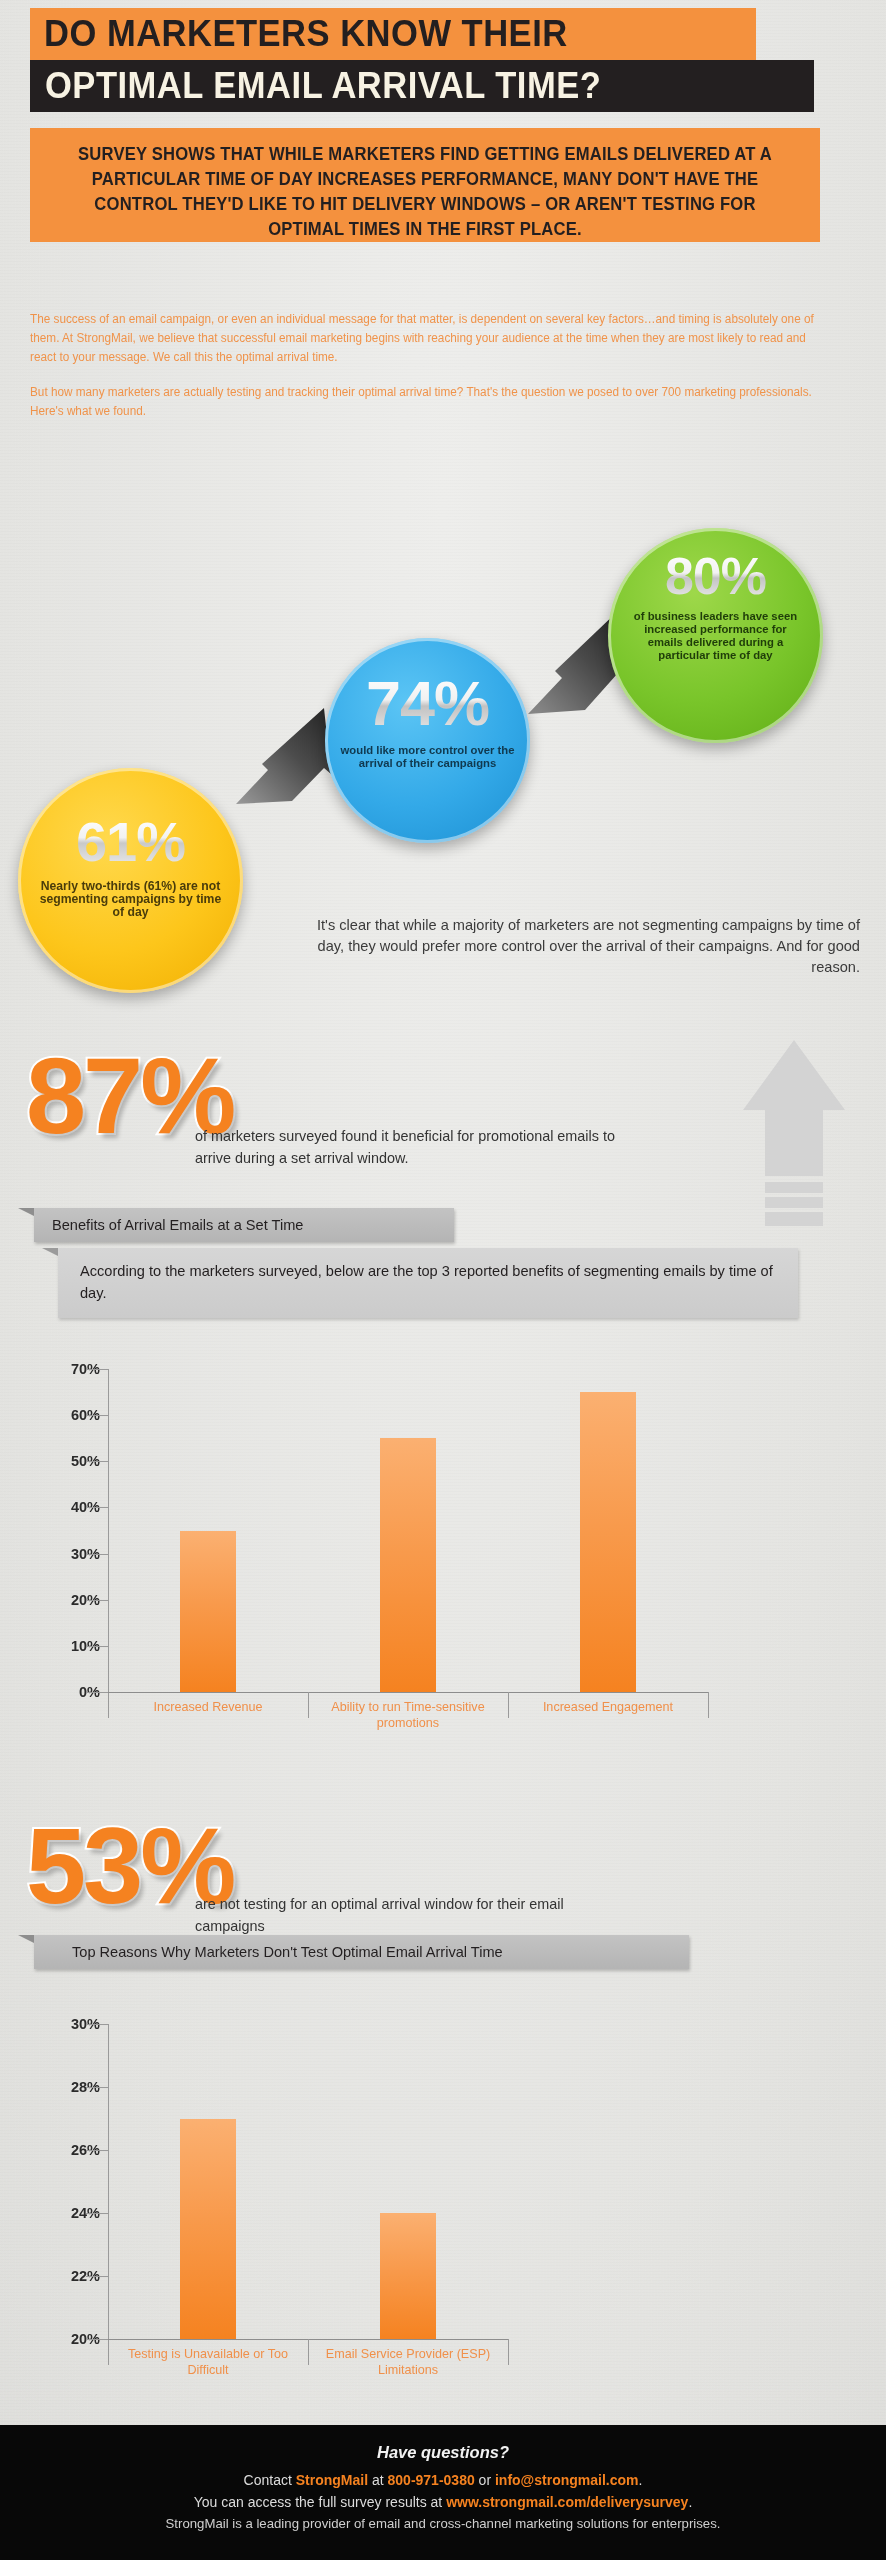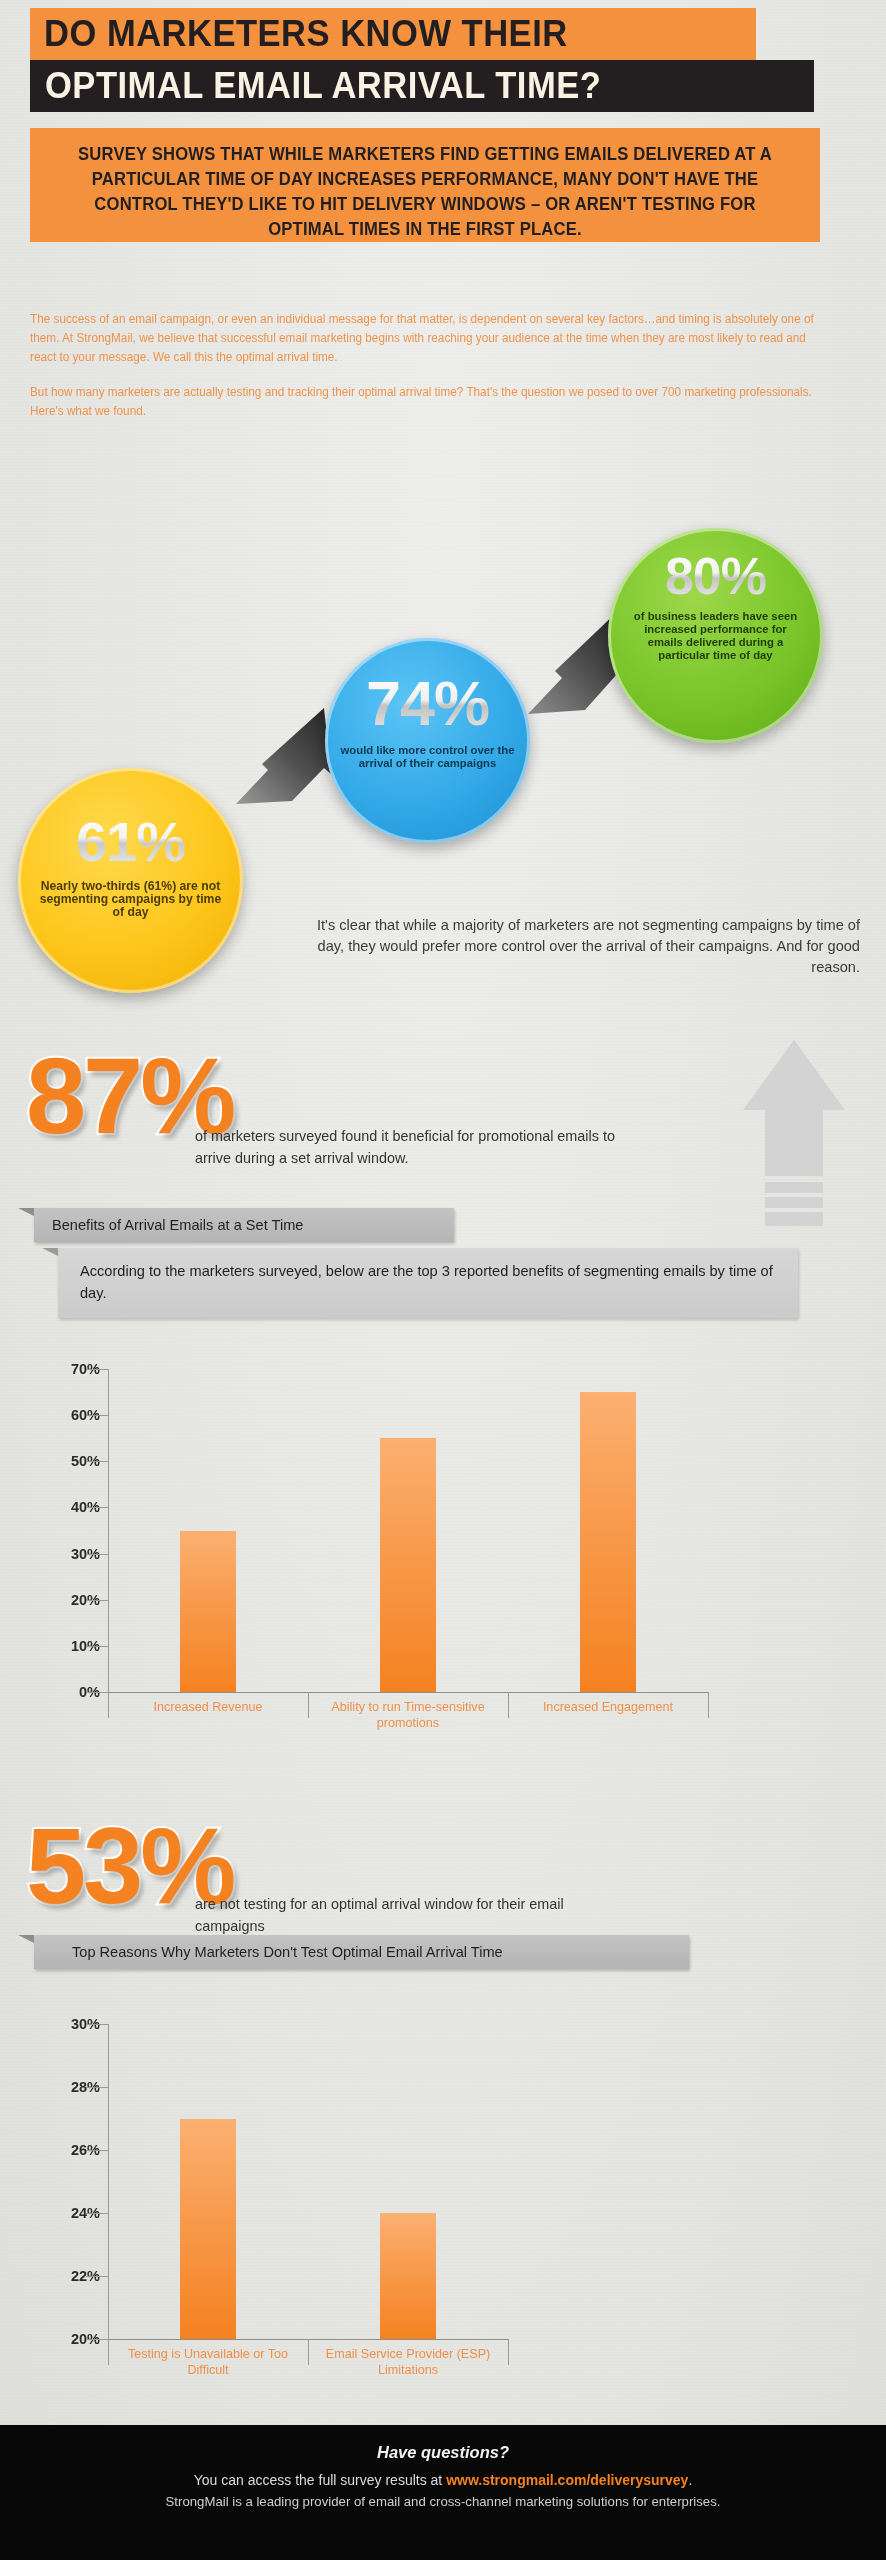--- a/index.html
+++ b/index.html
@@ -346,18 +346,21 @@
       <div class="catlabel" style="left: 114px; width: 188px; top: 336px;">Testing is Unavailable or Too Difficult</div>
       <div class="sep" style="left: 308px; top: 329px; height: 26px;"></div>
       <div class="bar" style="left: 380px; top: 203px; width: 56px; height: 126px;"></div>
       <div class="catlabel" style="left: 314px; width: 188px; top: 336px;">Email Service Provider (ESP) Limitations</div>
       <div class="sep" style="left: 508px; top: 329px; height: 26px;"></div>
     </div>
 
   <div class="footer">
     <div class="q">Have questions?</div>
     <div class="ln">
+      <span>Contact </span><span class="or">StrongMail</span><span> at </span><span class="or">800-971-0380</span><span> or </span><span class="or">info@strongmail.com</span><span>.</span>
+    </div>
+    <div class="ln">
       <span>You can access the full survey results at </span><span class="or">www.strongmail.com/deliverysurvey</span><span>.</span>
     </div>
     <div class="ln last">StrongMail is a leading provider of email and cross-channel marketing solutions for enterprises.</div>
   </div>
 
 </div>
 
 </body></html>

